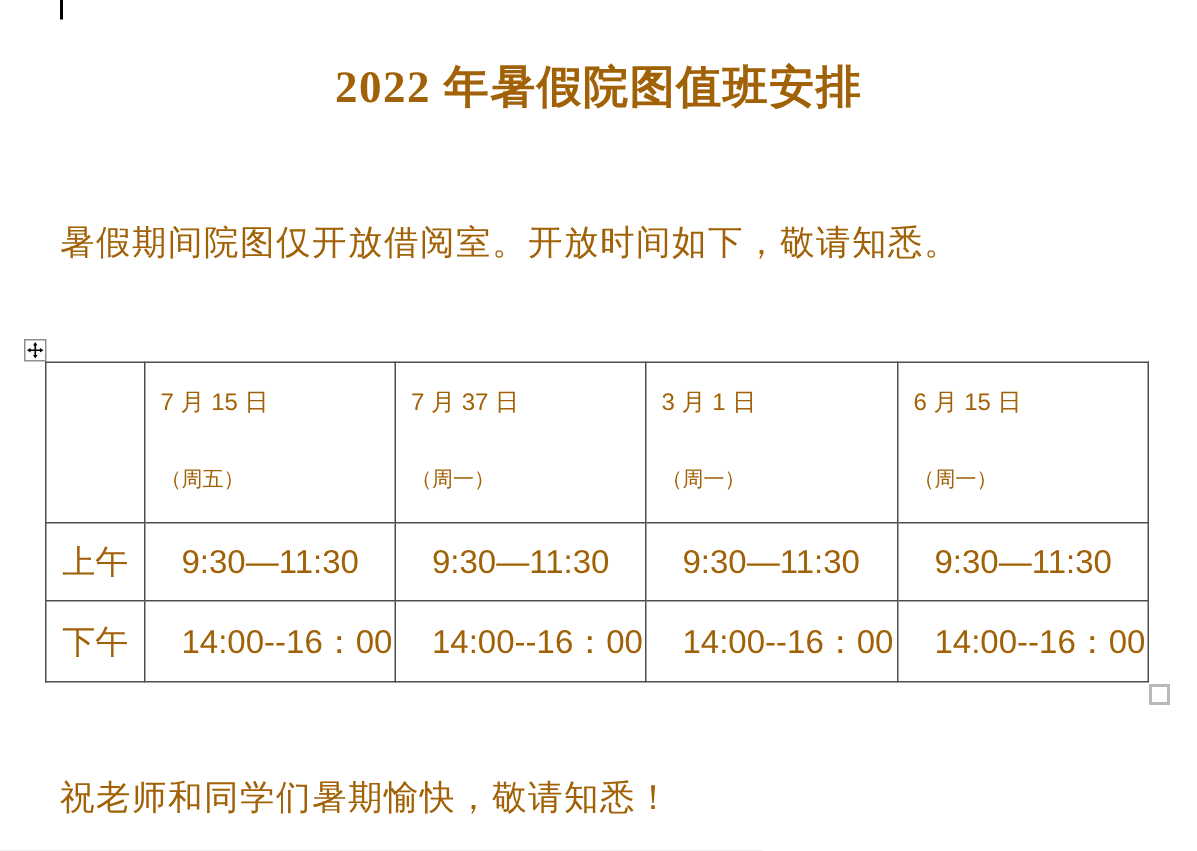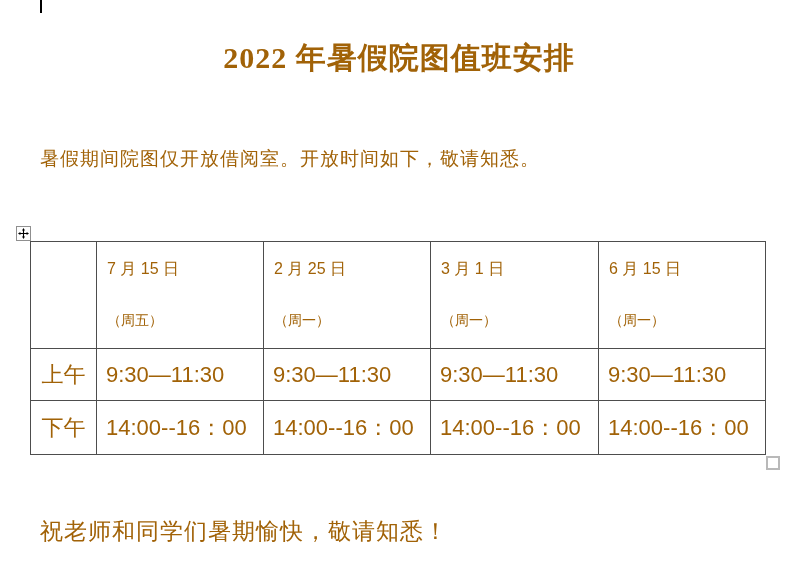--- a/index.html
+++ b/index.html
@@ -25,21 +25,21 @@
     width: 100%;
     text-align: center;
     font-size: 30px;
     font-weight: bold;
     letter-spacing: 1px;
     font-family: "Liberation Serif", "DejaVu Serif", serif;
   }
   .doc-intro {
     position: absolute;
     left: 40px; top: 146px;
-    font-size: 19px;
+    font-size: 23px;
     letter-spacing: 1px;
   }
   .doc-closing {
     position: absolute;
     left: 40px; top: 516px;
     font-size: 23px;
     letter-spacing: 1px;
   }
   .move-handle {
     position: absolute;
@@ -88,21 +88,21 @@
     font-size: 14px;
     font-family: Liberation Serif, serif;
     white-space: nowrap;
   }
   td.label-cell {
     text-align: center;
     font-size: 22px;
     font-family: Liberation Sans, sans-serif;
   }
   td.time-cell {
-    padding-left: 9px;
+    padding-left: 24px;
     font-size: 22px;
     font-family: "Liberation Sans", "DejaVu Sans", sans-serif;
     white-space: nowrap;
   }
   tr.time-row-am td { height: 52px; }
   tr.time-row-pm td { height: 54px; }
 </style>
 </head>
 <body>
 
@@ -132,21 +132,21 @@
         <col style="width:167px">
     </colgroup>
     <tbody>
         <tr>
       <td class="corner-cell"></td>
       <td class="date-cell">
         <span class="date-line">7 月 15 日</span>
         <span class="weekday-line">（周五）</span>
       </td>
       <td class="date-cell">
-        <span class="date-line">2 月 25 日</span>
+        <span class="date-line">7 月 37 日</span>
         <span class="weekday-line">（周一）</span>
       </td>
       <td class="date-cell">
         <span class="date-line">3 月 1 日</span>
         <span class="weekday-line">（周一）</span>
       </td>
       <td class="date-cell">
         <span class="date-line">6 月 15 日</span>
         <span class="weekday-line">（周一）</span>
       </td>

